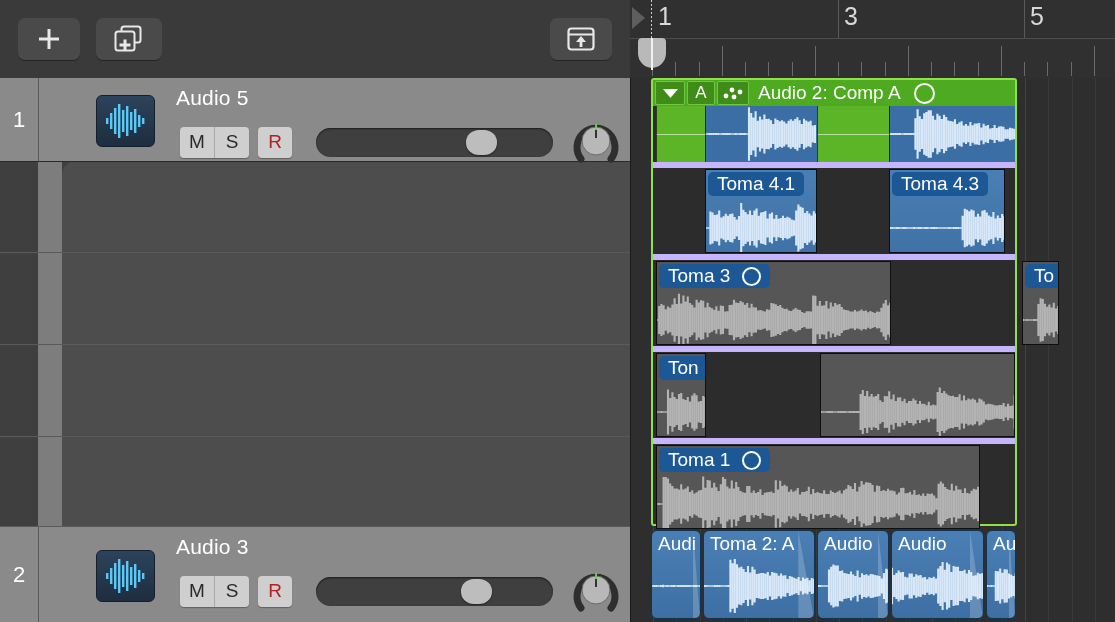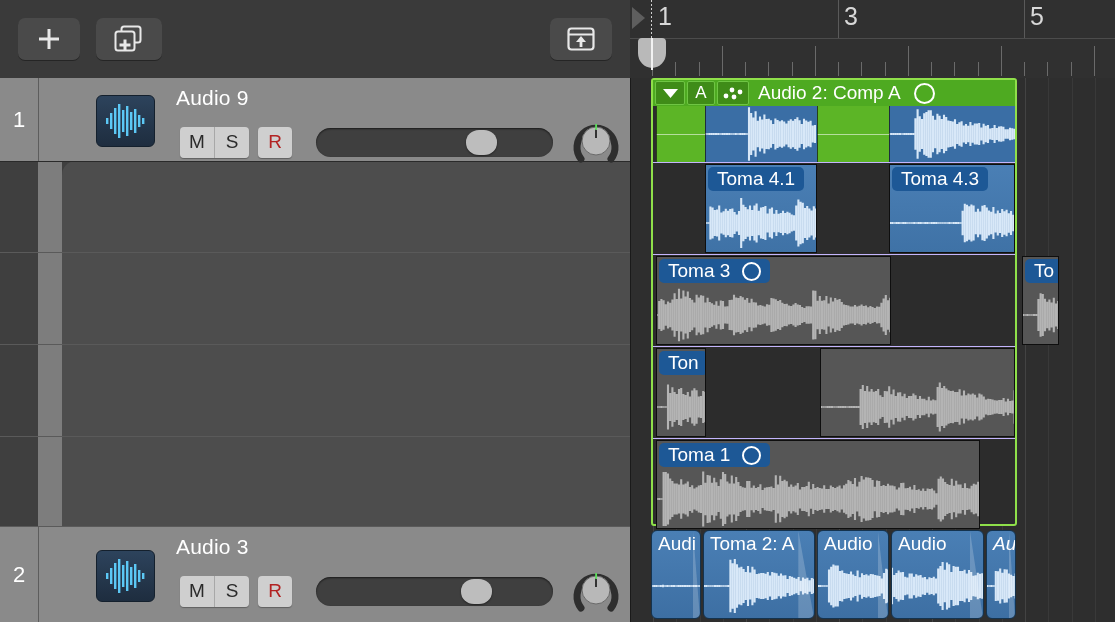--- a/index.html
+++ b/index.html
@@ -182,21 +182,21 @@
     width: 366px; height: 448px;
     border: 2px solid #8fe04a;
     border-radius: 3px;
     background: #2c2c2c;
     box-sizing: border-box;
   }
   .lane-row {
     position: absolute; left: 0; width: 100%;
     box-sizing: border-box;
   }
-  .lane-row.take { border-top: 1px solid #c4b5fd; padding-left: 36px; }
+  .lane-row.take { border-top: 6px solid #c4b5fd; padding-left: 36px; }
 
   
   #comp-header {
     position: absolute; left: 0; top: 0; width: 100%; height: 26px;
     background: #4eaa21;
     display: flex; align-items: center;
   }
   .ch-btn {
     height: 22px; margin-left: 2px;
     background: #3f8c18;
@@ -329,21 +329,21 @@
             <rect x="21" y="8" width="2.4" height="34"></rect>
             <rect x="25" y="14" width="2.4" height="22"></rect>
             <rect x="29" y="10" width="2.4" height="30"></rect>
             <rect x="33" y="16" width="2.4" height="18"></rect>
             <rect x="37" y="13" width="2.4" height="24"></rect>
             <rect x="41" y="19" width="2.4" height="12"></rect>
             <rect x="45" y="22" width="2.4" height="6"></rect>
           </g>
         </svg>
       </div>
-      <div class="tk-name">Audio 9</div>
+      <div class="tk-name">Audio 5</div>
       <div class="tk-ctrls">
         <div class="ms-group">
           <div class="btn-sm">M</div>
           <div class="btn-sm sep">S</div>
         </div>
         <div class="btn-rec">R</div>
         <div class="vol-slider">
           <div class="vol-knob" style="left:150px;"></div>
         </div>
         <div class="pan-knob">
@@ -500,21 +500,21 @@
       <div id="take-lanes">
           <div class="lane-row take" style="top: 82px; height: 92px;">
             <div class="take-clip active" style="left: 52px; width: 112px;">
               <div style="position: absolute; left: 0px; top: 30px; width: 100%; height: 56px;">
                 <svg width="112" height="56" viewBox="0 0 112 56" preserveAspectRatio="none">
             <path d="M0.0 27.2 L0.0 28.8 M2.2 27.2 L2.2 28.8 M4.4 11.4 L4.4 44.6 M6.6 12.6 L6.6 43.4 M8.8 15.0 L8.8 41.0 M11.0 14.4 L11.0 41.6 M13.2 10.5 L13.2 45.5 M15.4 17.5 L15.4 38.5 M17.6 16.2 L17.6 39.8 M19.8 13.8 L19.8 42.2 M22.0 15.8 L22.0 40.2 M24.2 14.0 L24.2 42.0 M26.4 13.4 L26.4 42.6 M28.6 16.9 L28.6 39.1 M30.8 19.4 L30.8 36.6 M33.0 16.1 L33.0 39.9 M35.2 3.0 L35.2 53.0 M37.4 9.7 L37.4 46.3 M39.6 12.0 L39.6 44.0 M41.8 14.3 L41.8 41.7 M44.0 10.6 L44.0 45.4 M46.2 15.0 L46.2 41.0 M48.4 10.4 L48.4 45.6 M50.6 8.4 L50.6 47.6 M52.8 15.8 L52.8 40.2 M55.0 12.4 L55.0 43.6 M57.2 12.0 L57.2 44.0 M59.4 11.0 L59.4 45.0 M61.6 18.5 L61.6 37.5 M63.8 13.7 L63.8 42.3 M66.0 12.4 L66.0 43.6 M68.2 18.8 L68.2 37.2 M70.4 15.1 L70.4 40.9 M72.6 18.7 L72.6 37.3 M74.8 18.1 L74.8 37.9 M77.0 15.8 L77.0 40.2 M79.2 17.9 L79.2 38.1 M81.4 16.8 L81.4 39.2 M83.6 17.7 L83.6 38.3 M85.8 19.6 L85.8 36.4 M88.0 20.3 L88.0 35.7 M90.2 10.4 L90.2 45.6 M92.4 4.4 L92.4 51.6 M94.6 6.8 L94.6 49.2 M96.8 7.8 L96.8 48.2 M99.0 13.0 L99.0 43.0 M101.2 10.9 L101.2 45.1 M103.4 13.4 L103.4 42.6 M105.6 15.4 L105.6 40.6 M107.8 11.3 L107.8 44.7 M110.0 13.5 L110.0 42.5 " stroke="#d8e8f8" stroke-width="2.1" fill="none"></path>
                 </svg>
               </div>
               <div class="clip-name">Toma 4.1</div>
             </div>
-            <div class="take-clip active" style="left: 236px; width: 126px;">
+            <div class="take-clip active" style="left: 236px; width: 116px;">
               <div style="position: absolute; left: 0px; top: 30px; width: 100%; height: 56px;">
                 <svg width="126" height="56" viewBox="0 0 126 56" preserveAspectRatio="none">
             <path d="M0.0 26.9 L0.0 29.1 M2.2 27.1 L2.2 28.9 M4.4 27.3 L4.4 28.7 M6.6 27.0 L6.6 29.0 M8.8 26.9 L8.8 29.1 M11.0 27.3 L11.0 28.7 M13.2 27.0 L13.2 29.0 M15.4 27.0 L15.4 29.0 M17.6 27.2 L17.6 28.8 M19.8 27.3 L19.8 28.7 M22.0 27.3 L22.0 28.7 M24.2 27.1 L24.2 28.9 M26.4 27.2 L26.4 28.8 M28.6 27.1 L28.6 28.9 M30.8 27.0 L30.8 29.0 M33.0 27.3 L33.0 28.7 M35.2 27.1 L35.2 28.9 M37.4 27.0 L37.4 29.0 M39.6 27.3 L39.6 28.7 M41.8 27.1 L41.8 28.9 M44.0 26.9 L44.0 29.1 M46.2 27.1 L46.2 28.9 M48.4 27.3 L48.4 28.7 M50.6 27.3 L50.6 28.7 M52.8 27.3 L52.8 28.7 M55.0 27.3 L55.0 28.7 M57.2 27.2 L57.2 28.8 M59.4 27.0 L59.4 29.0 M61.6 27.2 L61.6 28.8 M63.8 27.0 L63.8 29.0 M66.0 26.9 L66.0 29.1 M68.2 27.1 L68.2 28.9 M70.4 27.3 L70.4 28.7 M72.6 15.7 L72.6 40.3 M74.8 8.7 L74.8 47.3 M77.0 9.8 L77.0 46.2 M79.2 11.3 L79.2 44.7 M81.4 9.5 L81.4 46.5 M83.6 10.6 L83.6 45.4 M85.8 16.7 L85.8 39.3 M88.0 13.8 L88.0 42.2 M90.2 16.6 L90.2 39.4 M92.4 10.8 L92.4 45.2 M94.6 10.0 L94.6 46.0 M96.8 12.4 L96.8 43.6 M99.0 15.6 L99.0 40.4 M101.2 16.7 L101.2 39.3 M103.4 12.1 L103.4 43.9 M105.6 18.5 L105.6 37.5 M107.8 15.6 L107.8 40.4 M110.0 18.0 L110.0 38.0 M112.2 14.1 L112.2 41.9 M114.4 16.3 L114.4 39.7 M116.6 14.8 L116.6 41.2 M118.8 18.3 L118.8 37.7 M121.0 16.0 L121.0 40.0 M123.2 19.8 L123.2 36.2 M125.4 18.1 L125.4 37.9 " stroke="#d8e8f8" stroke-width="2.1" fill="none"></path>
                 </svg>
               </div>
               <div class="clip-name">Toma 4.3</div>
             </div>
           </div>
           <div class="lane-row take" style="top: 174px; height: 92px;">
             <div class="take-clip inactive" style="left: 3px; width: 235px;">
@@ -594,21 +594,21 @@
         </div>
         <div class="region" style="left: 260px; width: 93px;">
           <div style="position: absolute; left: 0px; top: 26px; width: 100%; height: 58px;">
             <svg width="93" height="58" viewBox="0 0 93 58" preserveAspectRatio="none">
             <path d="M0.0 10.8 L0.0 47.2 M2.2 18.0 L2.2 40.0 M4.4 15.9 L4.4 42.1 M6.6 13.6 L6.6 44.4 M8.8 15.3 L8.8 42.7 M11.0 15.1 L11.0 42.9 M13.2 19.7 L13.2 38.3 M15.4 20.5 L15.4 37.5 M17.6 16.4 L17.6 41.6 M19.8 16.5 L19.8 41.5 M22.0 19.7 L22.0 38.3 M24.2 17.3 L24.2 40.7 M26.4 18.6 L26.4 39.4 M28.6 17.9 L28.6 40.1 M30.8 20.5 L30.8 37.5 M33.0 20.1 L33.0 37.9 M35.2 22.3 L35.2 35.7 M37.4 20.2 L37.4 37.8 M39.6 21.1 L39.6 36.9 M41.8 19.8 L41.8 38.2 M44.0 21.6 L44.0 36.4 M46.2 11.6 L46.2 46.4 M48.4 9.0 L48.4 49.0 M50.6 5.0 L50.6 53.0 M52.8 12.8 L52.8 45.2 M55.0 5.4 L55.0 52.6 M57.2 7.3 L57.2 50.7 M59.4 14.9 L59.4 43.1 M61.6 9.0 L61.6 49.0 M63.8 9.8 L63.8 48.2 M66.0 9.8 L66.0 48.2 M68.2 13.9 L68.2 44.1 M70.4 14.0 L70.4 44.0 M72.6 12.8 L72.6 45.2 M74.8 16.6 L74.8 41.4 M77.0 13.0 L77.0 45.0 M79.2 15.0 L79.2 43.0 M81.4 18.7 L81.4 39.3 M83.6 18.3 L83.6 39.7 M85.8 15.7 L85.8 42.3 M88.0 16.8 L88.0 41.2 M90.2 16.3 L90.2 41.7 M92.4 19.1 L92.4 38.9 " stroke="#d8e8f8" stroke-width="2.1" fill="none"></path>
             </svg>
           </div>
           <div class="fade" style="right: 0px; width: 13.02px; clip-path: polygon(0px 0px, 100% 100%, 0px 100%);"></div>
           <div class="region-name">Audio</div>
         </div>
-        <div class="region" style="left: 355px; width: 30px; font-style: italic;">
+        <div class="region" style="left: 355px; width: 30px;">
           <div style="position: absolute; left: 0px; top: 26px; width: 100%; height: 58px;">
             <svg width="30" height="58" viewBox="0 0 30 58" preserveAspectRatio="none">
             <path d="M0.0 28.1 L0.0 29.9 M2.2 28.3 L2.2 29.7 M4.4 28.0 L4.4 30.0 M6.6 28.2 L6.6 29.8 M8.8 14.0 L8.8 44.0 M11.0 14.2 L11.0 43.8 M13.2 11.6 L13.2 46.4 M15.4 15.7 L15.4 42.3 M17.6 12.2 L17.6 45.8 M19.8 12.6 L19.8 45.4 M22.0 16.6 L22.0 41.4 M24.2 17.7 L24.2 40.3 M26.4 18.9 L26.4 39.1 M28.6 16.6 L28.6 41.4 " stroke="#d8e8f8" stroke-width="2.1" fill="none"></path>
             </svg>
           </div>
           <div class="fade" style="right: 0px; width: 6px; clip-path: polygon(0px 0px, 100% 100%, 0px 100%);"></div>
           <div class="region-name">Au</div>
         </div>
       </div>
   </div>

